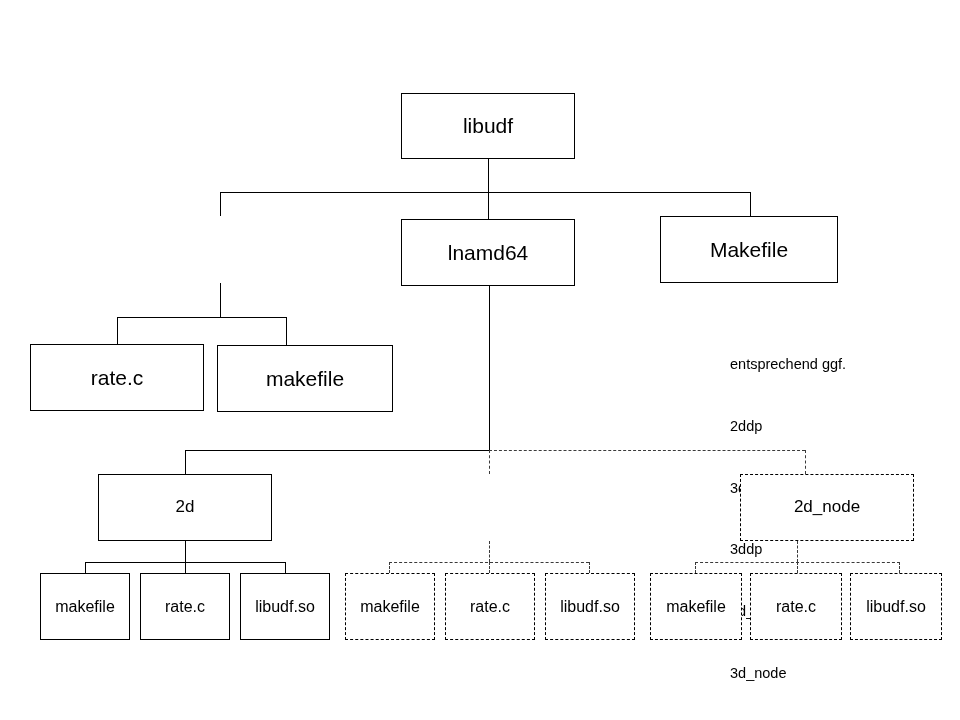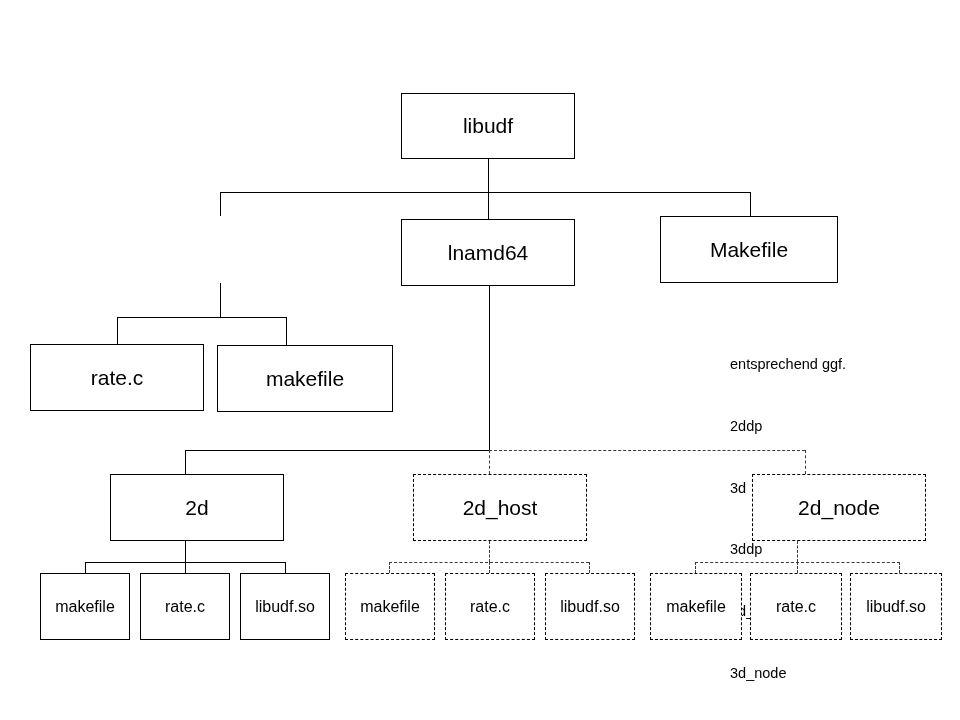--- a/index.html
+++ b/index.html
@@ -30,21 +30,21 @@
     color: #000000;
     text-align: center;
     line-height: 1.1;
     white-space: nowrap;
   }
   .node.solid  { border: 1.5px solid #000000; }
   .node.dashed { border: 1.5px dashed #000000; }
 
   .fs-root  { font-size: 21px; }
   .fs-lvl1  { font-size: 19px; }
-  .fs-lvl2  { font-size: 21px; margin-left: 12px; }
+  .fs-lvl2  { font-size: 17px; }
   .fs-leaf  { font-size: 16px; }
 
   
   .ln {
     position: absolute;
     background: transparent;
   }
   .ln.h-solid {
     border-top: 1.4px solid #000000;
     height: 0;
@@ -126,23 +126,20 @@
   <div class="ln h-dash" style="left:489px; top:450px; width:316px;"></div>
 
   <div class="ln v-solid" style="left:185px; top:450px; height:24px;"></div>
   <div class="ln v-dash" style="left:489px; top:450px; height:24px;"></div>
   <div class="ln v-dash" style="left:805px; top:450px; height:24px;"></div>
 
   <div class="node solid fs-lvl2" style="left:98px; top:474px; width:174px; height:67px;">
     <span>2d</span>
   </div>
 
-  <div class="node dashed fs-lvl2" style="left:401px; top:474px; width:174px; height:67px;">
-    <span>2d_host</span>
-  </div>
 
   <div class="node dashed fs-lvl2" style="left:740px; top:474px; width:174px; height:67px;">
     <span>2d_node</span>
   </div>
 
   <div class="ln v-solid" style="left:185px; top:541px; height:21px;"></div>
   <div class="ln h-solid" style="left:85px; top:562px; width:200px;"></div>
   <div class="ln v-solid" style="left:85px; top:562px; height:11px;"></div>
   <div class="ln v-solid" style="left:185px; top:562px; height:11px;"></div>
   <div class="ln v-solid" style="left:285px; top:562px; height:11px;"></div>

